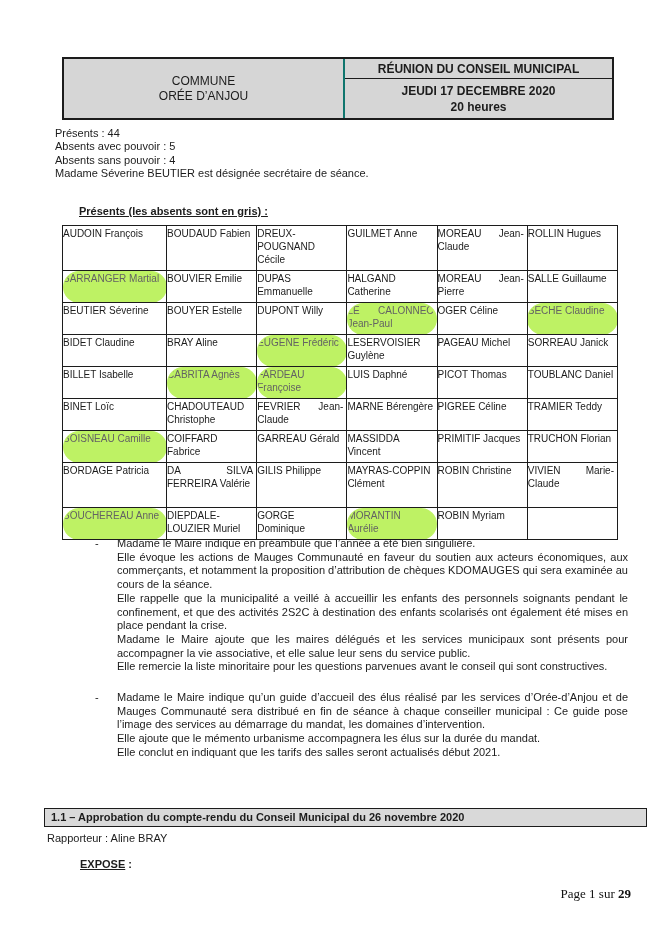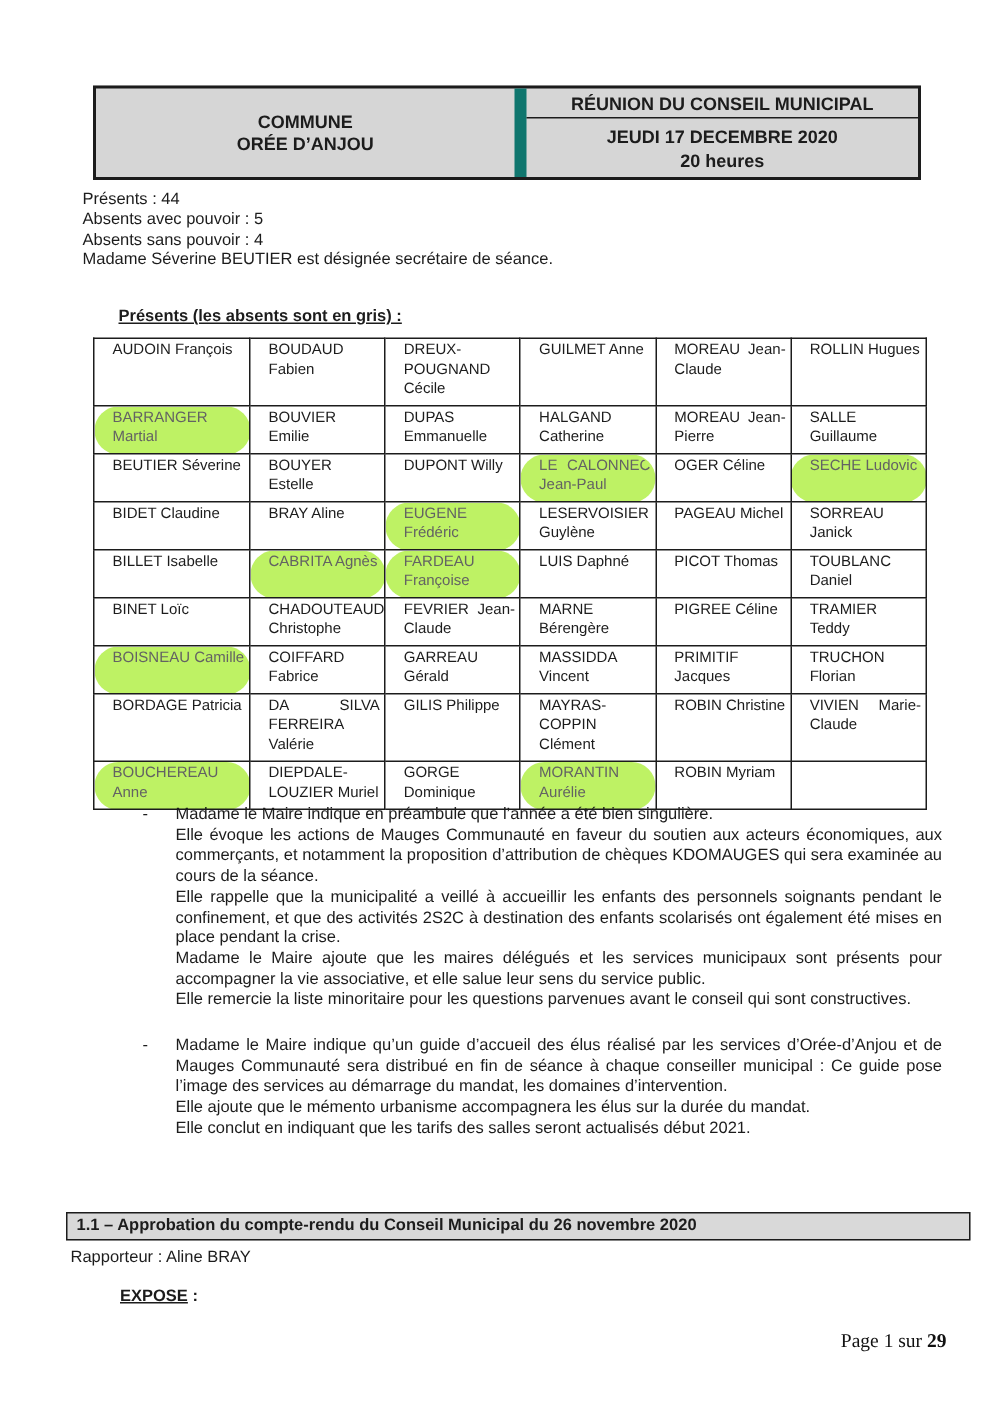--- a/index.html
+++ b/index.html
@@ -9,23 +9,23 @@
     color:#1c1c1c;-webkit-font-smoothing:antialiased;
   }
   .page{position:relative;width:671px;height:950px;overflow:hidden;background:#fff;}
 
   
   .hdr{
     position:absolute;left:62px;top:57px;width:548px;height:59px;
     border:2px solid #1c1c1c;background:#d6d6d6;display:flex;
   }
   .hdr-left{
-    width:279px;border-right:8px solid #0f766e;display:flex;flex-direction:column;
+    width:279px;border-right:2px solid #0f766e;display:flex;flex-direction:column;
     align-items:center;justify-content:center;text-align:center;
-    font-weight:bold;font-size:12px;line-height:15px;
+    font-weight:normal;font-size:12px;line-height:15px;
   }
   .hdr-right{flex:1;display:flex;flex-direction:column;}
   .hdr-right-top{
     height:19px;border-bottom:1.5px solid #1c1c1c;display:flex;align-items:center;justify-content:center;
     font-weight:bold;font-size:12px;
   }
   .hdr-right-bottom{
     flex:1;display:flex;flex-direction:column;align-items:center;justify-content:center;
     font-weight:bold;font-size:12px;line-height:16px;
   }
@@ -39,21 +39,21 @@
     text-decoration:underline;
     padding-left:28px;
   }
   table.att{
     position:absolute;left:62px;top:225px;width:556px;
     border-collapse:collapse;border:1.5px solid #1c1c1c;
     table-layout:fixed;
   }
   table.att td{
     border:1px solid #1c1c1c;vertical-align:top;
-    font-size:10px;line-height:13px;padding:1px 3px 1px 12px;
+    font-size:10px;line-height:13px;padding:1px 3px 1px 0;
     text-align:justify;overflow:hidden;margin-top:28px;
   }
   table.att col.c1{width:104px;}
   table.att tr td{height:29px;}
   table.att tr:nth-child(1) td, table.att tr:nth-child(8) td{height:42px;}
   table.att td.absent{background:#bef264;color:#636363;border-radius:16px;}
 
   
   .paras{position:absolute;left:95px;top:537px;width:533px;}
   .bullet-item{display:flex;margin-top:17px;}
@@ -131,21 +131,21 @@
           <td>HALGAND Catherine</td>
           <td>MOREAU Jean-Pierre</td>
           <td>SALLE Guillaume</td>
         </tr>
         <tr>
           <td>BEUTIER Séverine</td>
           <td>BOUYER Estelle</td>
           <td>DUPONT Willy</td>
           <td class="absent">LE CALONNEC Jean-Paul</td>
           <td>OGER Céline</td>
-          <td class="absent">SECHE Ludovic</td>
+          <td class="absent">SECHE Claudine</td>
         </tr>
         <tr>
           <td>BIDET Claudine</td>
           <td>BRAY Aline</td>
           <td class="absent">EUGENE Frédéric</td>
           <td>LESERVOISIER Guylène</td>
           <td>PAGEAU Michel</td>
           <td>SORREAU Janick</td>
         </tr>
         <tr>

